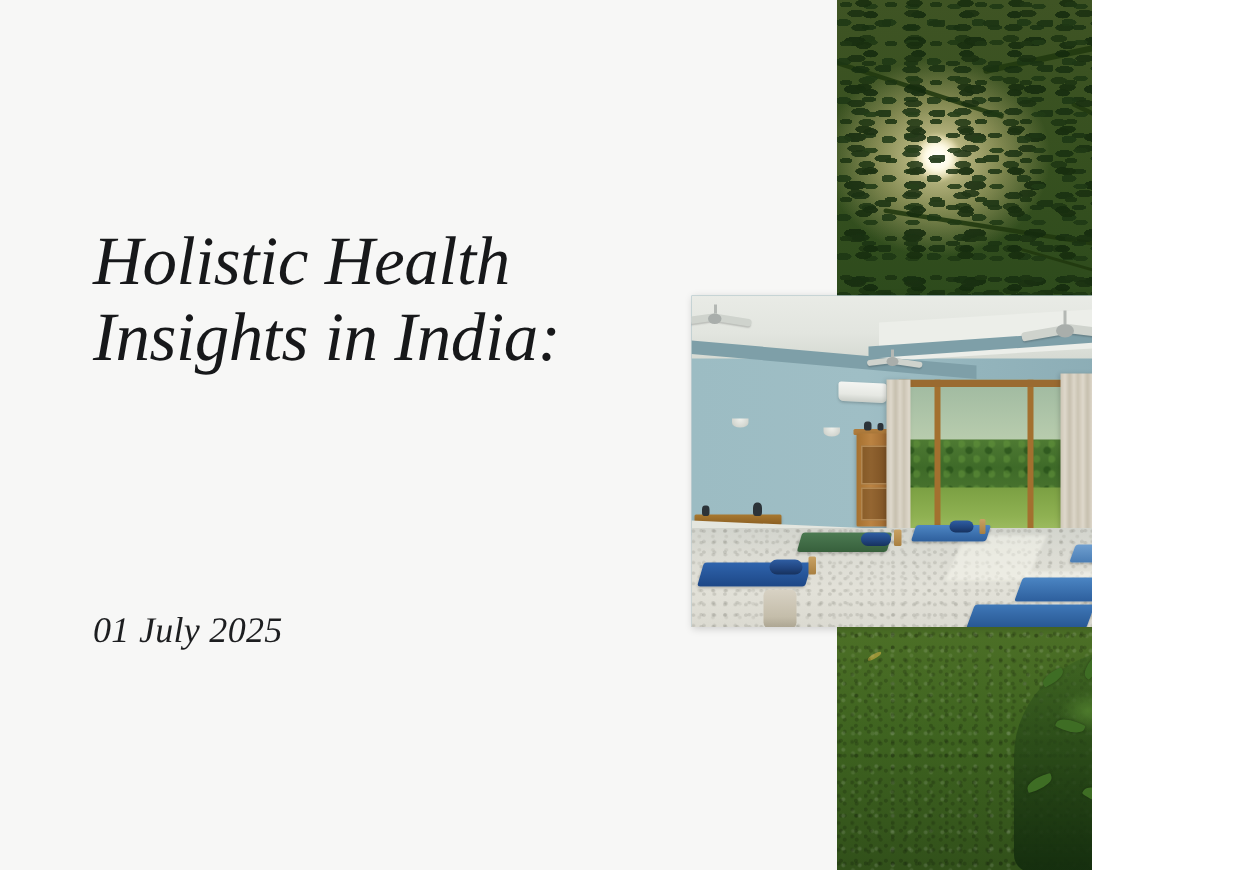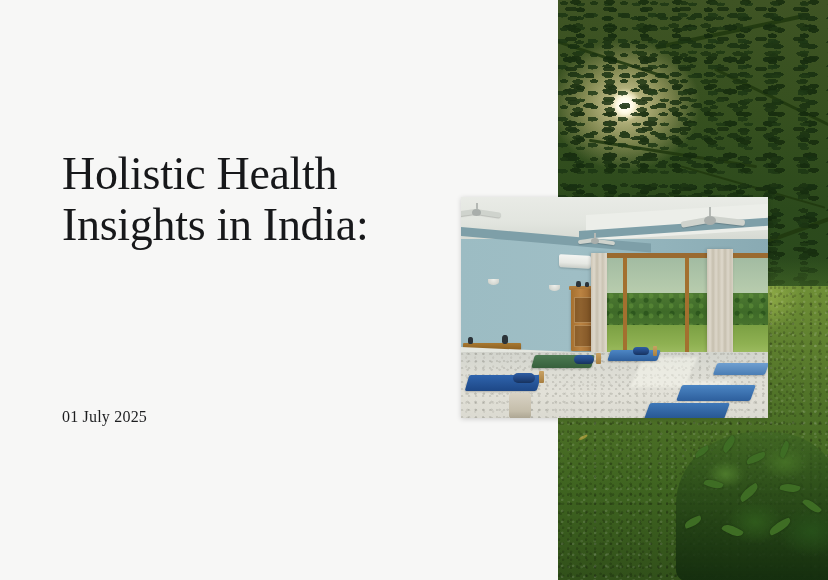--- a/index.html
+++ b/index.html
@@ -7,24 +7,25 @@
   html, body {
     width: 828px;
     height: 580px;
     overflow: hidden;
     background: #ffffff;
     font-family: "Liberation Serif", "DejaVu Serif", serif;
   }
 
   #slide {
     position: relative;
-    width: 828px;
+    width: 728px;
     height: 580px;
     overflow: hidden;
     background: #f7f7f6;
+    font-style: italic;
   }
 
   
   .bg-photo {
     position: absolute;
     left: 558px;
     top: 0;
     width: 270px;
     height: 580px;
     overflow: hidden;
@@ -152,21 +153,21 @@
     font-size: 36px;
     line-height: 45px;
     color: #17181a;
     letter-spacing: -0.2px;
     white-space: pre-line;
   }
 
   .date {
     position: absolute;
     left: 62px; top: 408px;
-    font-size: 16px;
+    font-size: 24px;
     color: #1d1e20;
     letter-spacing: 0.2px;
   }
 
   
   .inset {
     position: absolute;
     left: 461px; top: 197px;
     width: 307px; height: 221px;
     overflow: hidden;

